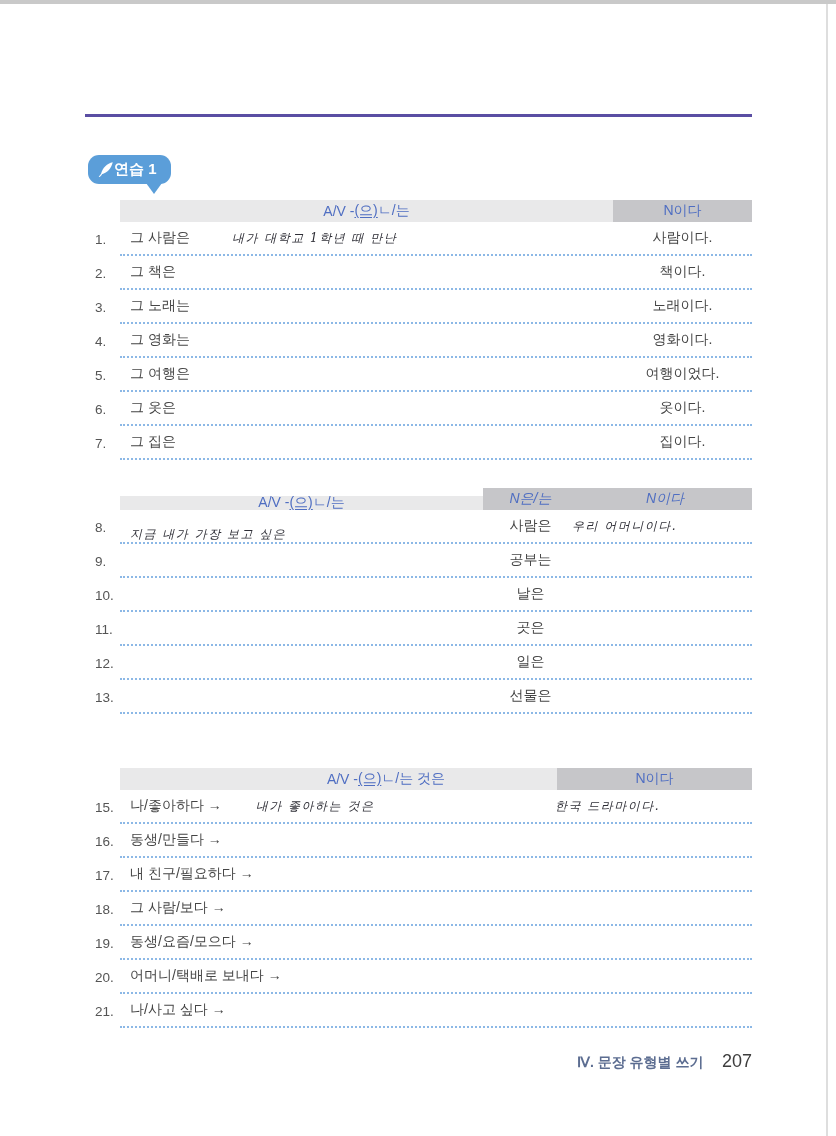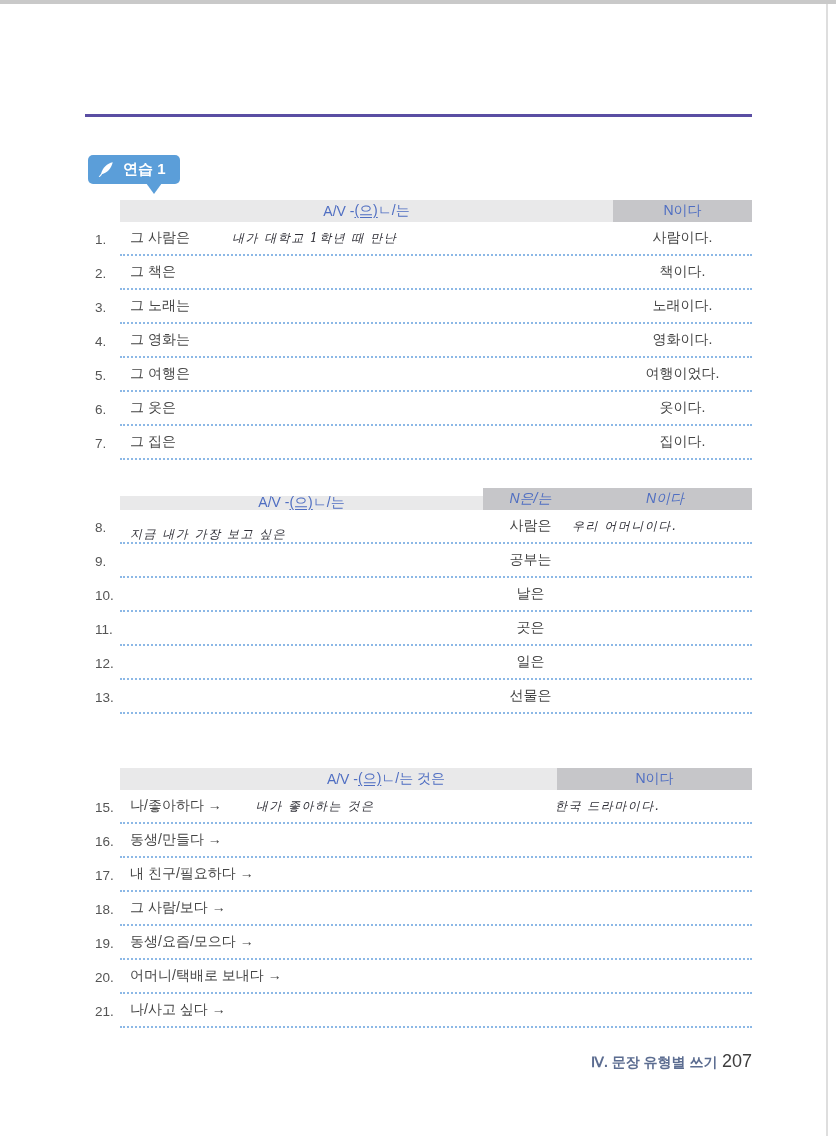--- a/index.html
+++ b/index.html
@@ -6,23 +6,23 @@
   .page {
     position:relative; width:836px; height:1136px; background:#ffffff;
     font-family:"Liberation Sans", sans-serif; overflow:hidden;
   }
   .scan-top   { position:absolute; left:0; top:0; width:836px; height:4px; background:#c9c9c9; }
   .scan-right { position:absolute; left:826px; top:4px; width:2px; height:1132px; background:#dedede; }
 
   .top-rule { position:absolute; left:85px; top:114px; width:667px; height:3px; background:#5a4ea3; }
 
   .badge {
-    position:absolute; left:88px; top:155px; height:29px; border-radius:5px;
+    position:absolute; left:88px; top:155px; height:29px; border-radius:11px;
     background:#5b9ed9; color:#fff; font-weight:bold; font-size:15px;
-    display:flex; align-items:center; gap:9px; padding:0 14px 0 9px; box-sizing:border-box;
+    display:flex; align-items:center; gap:0; padding:0 14px 0 9px; box-sizing:border-box;
   }
   .badge-tail {
     position:absolute; left:146px; top:183px; width:0; height:0;
     border-left:8px solid transparent; border-right:8px solid transparent;
     border-top:11px solid #5b9ed9;
   }
 
   .tbl { position:absolute; left:95px; width:657px; }
   .tbl-1 { top:200px; }
   .tbl-2 { top:488px; }
@@ -56,21 +56,21 @@
   }
   .hw-gap { margin-left:42px; }
   .ncol1 { position:absolute; right:0; width:139px; text-align:center; }
   .noun2 { position:absolute; left:363px; width:95px; text-align:center; }
   .hw-left2 { padding-left:10px;margin-top:17px; }
   .hw-right2 { position:absolute; left:452px; }
   .hw-right3 { position:absolute; left:435px; }
 
   .footer { position:absolute; left:0; top:1051px; width:752px; text-align:right; }
   .footer-section { font-weight:bold; font-size:14px; color:#5c6d91; }
-  .footer-page { font-size:18px; color:#3d3d3d; }
+  .footer-page { font-size:18px; color:#3d3d3d; margin-left:14px; }
 </style>
 </head>
 <body>
 
 <div class="page">
   <div class="scan-top"></div>
   <div class="scan-right"></div>
   <div class="top-rule"></div>
 
   <div class="badge">

